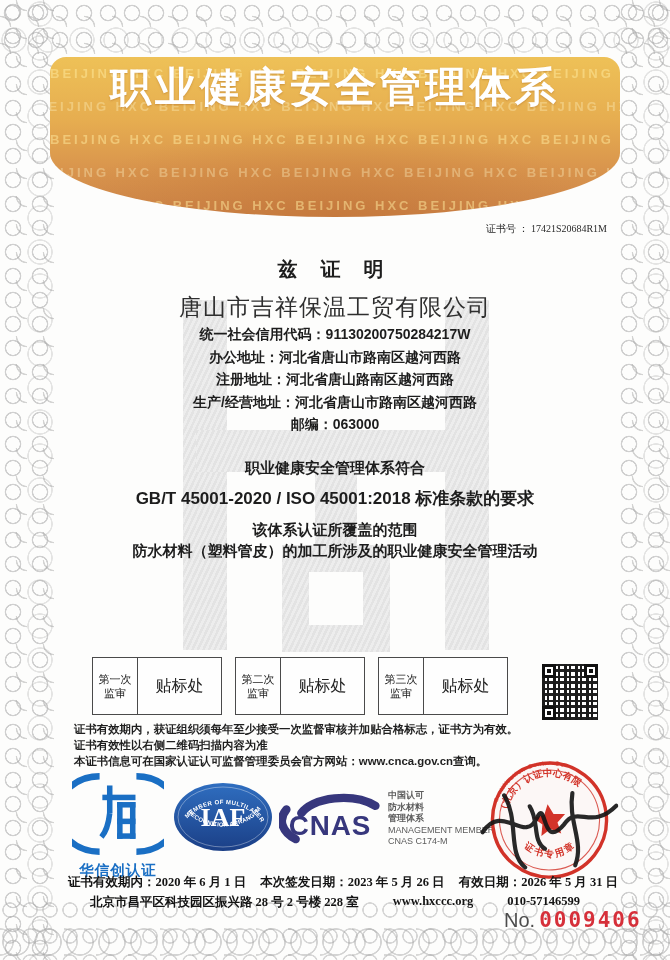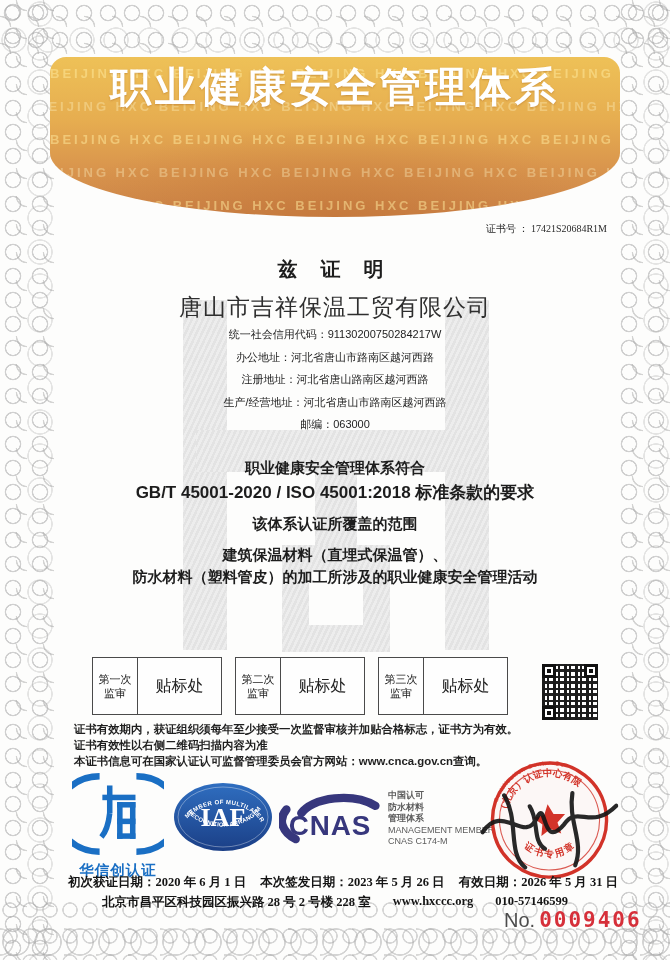--- a/index.html
+++ b/index.html
@@ -48,24 +48,24 @@
   
   .glyph{position:absolute;z-index:2;left:0;top:0;width:670px;height:960px;pointer-events:none;}
   .gb{position:absolute;background:repeating-linear-gradient(115deg,#e3e3e3 0 2.5px,#ededed 2.5px 5px);}
   .gb-hole{position:absolute;background:#fdfdfc;}
 
   
   .content{position:absolute;left:45px;right:45px;top:222px;z-index:4;text-align:center;color:#1d1d1d;}
   .certno{position:absolute;right:18px;top:0;font-family:"Liberation Serif","DejaVu Serif",serif;font-size:10px;color:#2a2a2a;}
   .certify{margin-top:34px;font-family:"Liberation Serif","DejaVu Serif",serif;font-weight:bold;font-size:20px;letter-spacing:9px;}
   .company{margin-top:9px;font-size:23px;letter-spacing:1px;color:#2e2e2e;}
-  .field{font-weight:normal;font-size:11px;line-height:22.5px;}
+  .field{font-weight:bold;font-size:14px;line-height:22.5px;}
   .field:first-of-type{margin-top:11px;}
   .conformity{margin-top:23px;font-weight:bold;font-size:15px;}
-  .standard{margin-top:3px;font-weight:bold;font-size:17px;}
+  .standard{margin-top:9px;font-weight:bold;font-size:17px;}
   .scope-h{margin-top:11px;font-weight:bold;font-size:15px;}
   .scope{font-weight:bold;font-size:15px;line-height:22px;}
   .scope.first{margin-top:10px;}
 
   
   .surv-row{position:absolute;left:92px;top:657px;z-index:4;display:flex;gap:13px;}
   .surv-box{width:128px;height:56px;border:1.3px solid #4a4a4a;display:flex;background:rgba(255,255,255,.6);text-align:center;}
   .surv-round{width:44px;border-right:1.3px solid #4a4a4a;display:flex;flex-direction:column;align-items:center;justify-content:center;
     font-size:11px;line-height:14px;color:#222;}
   .surv-cell{flex:1;display:flex;align-items:center;justify-content:center;font-size:16px;color:#222;}
@@ -86,21 +86,21 @@
   .logos{position:absolute;left:0;top:770px;width:670px;height:120px;z-index:4;}
   .logo{position:absolute;text-align:center;}
   .hxc-label{color:#1a6fc4;font-weight:bold;font-size:14.5px;letter-spacing:1px;margin-top:1px;}
   .accr{position:absolute;left:388px;top:20px;text-align:left;color:#5c5c5c;font-size:9px;line-height:11.5px;}
   .accr .cn{font-weight:bold;}
   .stamp-wrap{position:absolute;left:480px;top:-16px;width:140px;height:140px;transform:rotate(-7deg);}
 
   
   .dates{position:absolute;left:68px;right:52px;top:874px;z-index:4;display:flex;justify-content:space-between;
     font-family:"Liberation Serif","DejaVu Serif",serif;font-weight:bold;font-size:12.5px;color:#141414;}
-  .addr-row{position:absolute;left:54px;right:54px;top:894px;z-index:4;display:flex;justify-content:center;gap:22px;
+  .addr-row{position:absolute;left:54px;right:54px;top:894px;z-index:4;display:flex;justify-content:center;gap:34px;
     font-family:"Liberation Serif","DejaVu Serif",serif;font-weight:bold;font-size:12.5px;color:#141414;}
   .serial{position:absolute;left:504px;top:908px;z-index:5;display:flex;align-items:baseline;gap:4px;}
   .serial-label{font-size:20px;color:#4c4c4c;}
   .serial-num{font-family:"DejaVu Sans Mono","Liberation Mono",monospace;font-weight:bold;font-size:21px;letter-spacing:2px;color:#d6303a;}
 </style>
 </head>
 <body>
 
 <div class="page">
 
@@ -153,21 +153,20 @@
     </div>
     <div class="field">
       <span>邮编：</span><span>063000</span>
     </div>
 
     <div class="conformity">职业健康安全管理体系符合</div>
     <div class="standard">
       <span>GB/T 45001-2020 / ISO 45001:2018</span><span> 标准条款的要求</span>
     </div>
     <div class="scope-h">该体系认证所覆盖的范围</div>
-    <div class="scope first">建筑保温材料（直埋式保温管）、</div>
     <div class="scope">防水材料（塑料管皮）的加工所涉及的职业健康安全管理活动</div>
   </div>
 
   <div class="surv-row">
     <div class="surv-box">
       <div class="surv-round">
           <span>第一次</span>
           <span>监审</span>
         </div>
       <div class="surv-cell">贴标处</div>
@@ -270,21 +269,21 @@
           <path d="M 28,36 C 40,62 24,94 40,110"></path>
           <path d="M 96,42 C 88,70 102,92 90,114"></path>
           <path d="M 52,50 C 60,66 50,84 62,94"></path>
         </g>
       </svg>
     </div>
   </div>
 
   <div class="dates">
     <div>
-      <span>初次获证日期：</span><span>2020 年 6 月 1 日</span>
+      <span>证书有效期内：</span><span>2020 年 6 月 1 日</span>
     </div>
     <div>
       <span>本次签发日期：</span><span>2023 年 5 月 26 日</span>
     </div>
     <div>
       <span>有效日期：</span><span>2026 年 5 月 31 日</span>
     </div>
   </div>
 
   <div class="addr-row">

